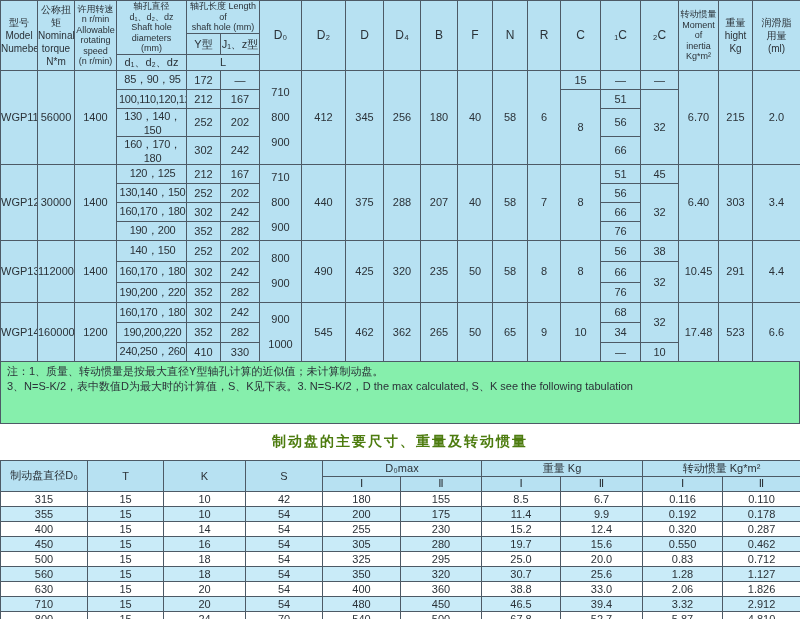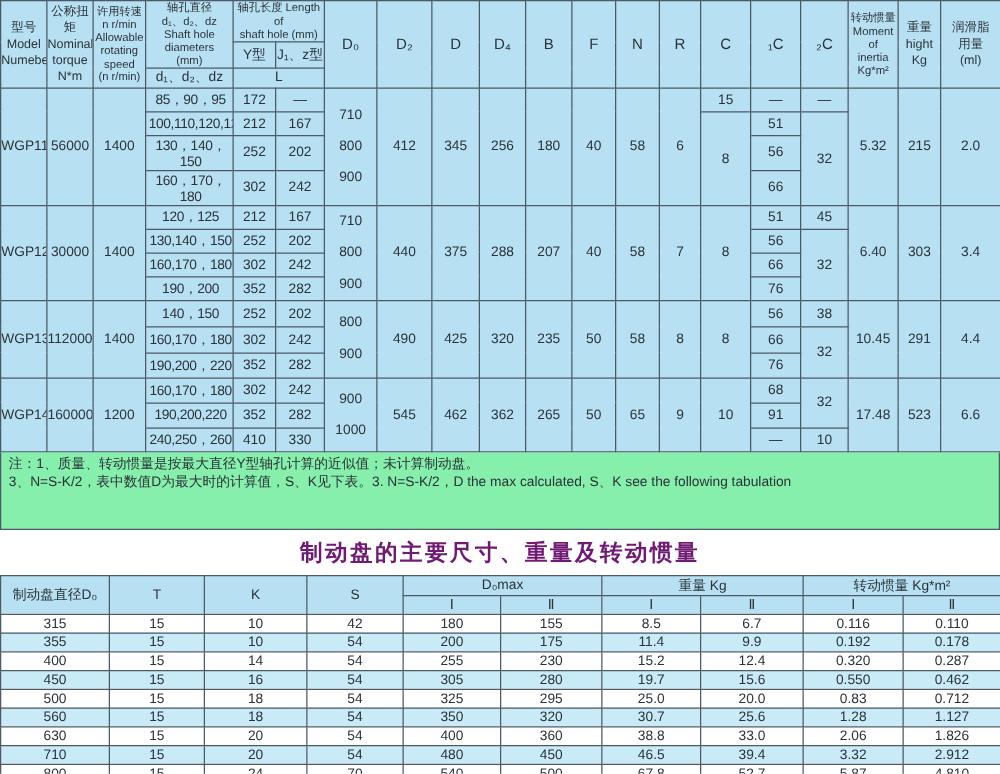--- a/index.html
+++ b/index.html
@@ -16,21 +16,21 @@
   .fs9{font-size:9px !important;line-height:10.5px !important;}
   .fs10{font-size:10px !important;line-height:13px !important;}
   .bigsym{font-size:12px !important;}
   #main-table tbody tr{height:19px;}
   td.sl{text-align:left;padding-left:2px !important;letter-spacing:-0.3px;}
   td.d0{white-space:pre-line;line-height:25px;}
   .notes{border:1px solid #4d5a66;border-top:none;background:#86efac;height:62px;
     padding:2px 6px 0 6px;box-sizing:border-box;}
   .notes div{font-size:11px;line-height:15px;color:#2b3238;white-space:nowrap;}
   .brake-title{height:36px;display:flex;align-items:center;justify-content:center;
-    font-size:18px;font-weight:bold;color:#701a75;letter-spacing:2px;}
+    font-size:14px;font-weight:bold;color:#4d7c0f;letter-spacing:2px;}
   #brake-table{width:800px;}
   #brake-table th,#brake-table td{border:1px solid #4d5a66;text-align:center;vertical-align:middle;
     color:#2b3238;font-size:11px;padding:0;height:14px;}
   #brake-table th{background:#b7e1f2;font-weight:normal;}
   #brake-table td{background:#ffffff;}
   #brake-table tr.stripe td{background:#c9ebf8;}
 </style>
 </head>
 <body>
 
@@ -126,21 +126,21 @@
       <td rowspan="4">412</td>
       <td rowspan="4">345</td>
       <td rowspan="4">256</td>
       <td rowspan="4">180</td>
       <td rowspan="4">40</td>
       <td rowspan="4">58</td>
       <td rowspan="4">6</td>
       <td>15</td>
       <td>—</td>
       <td>—</td>
-      <td rowspan="4">5.32</td>
+      <td rowspan="4">6.70</td>
       <td rowspan="4">215</td>
       <td rowspan="4">2.0</td>
     </tr>
     <tr>
       <td class="sl">100,110,120,125</td>
       <td>212</td>
       <td>167</td>
       <td rowspan="3">8</td>
       <td>51</td>
       <td rowspan="3">32</td>
@@ -259,21 +259,21 @@
       <td>68</td>
       <td rowspan="2">32</td>
       <td rowspan="3">17.48</td>
       <td rowspan="3">523</td>
       <td rowspan="3">6.6</td>
     </tr>
     <tr style="height:20px">
       <td class="sl">190,200,220</td>
       <td>352</td>
       <td>282</td>
-      <td>91</td>
+      <td>34</td>
     </tr>
     <tr style="height:19px">
       <td class="sl">240,250，260</td>
       <td>410</td>
       <td>330</td>
       <td>—</td>
       <td>10</td>
     </tr>
   </tbody>
 </table>

